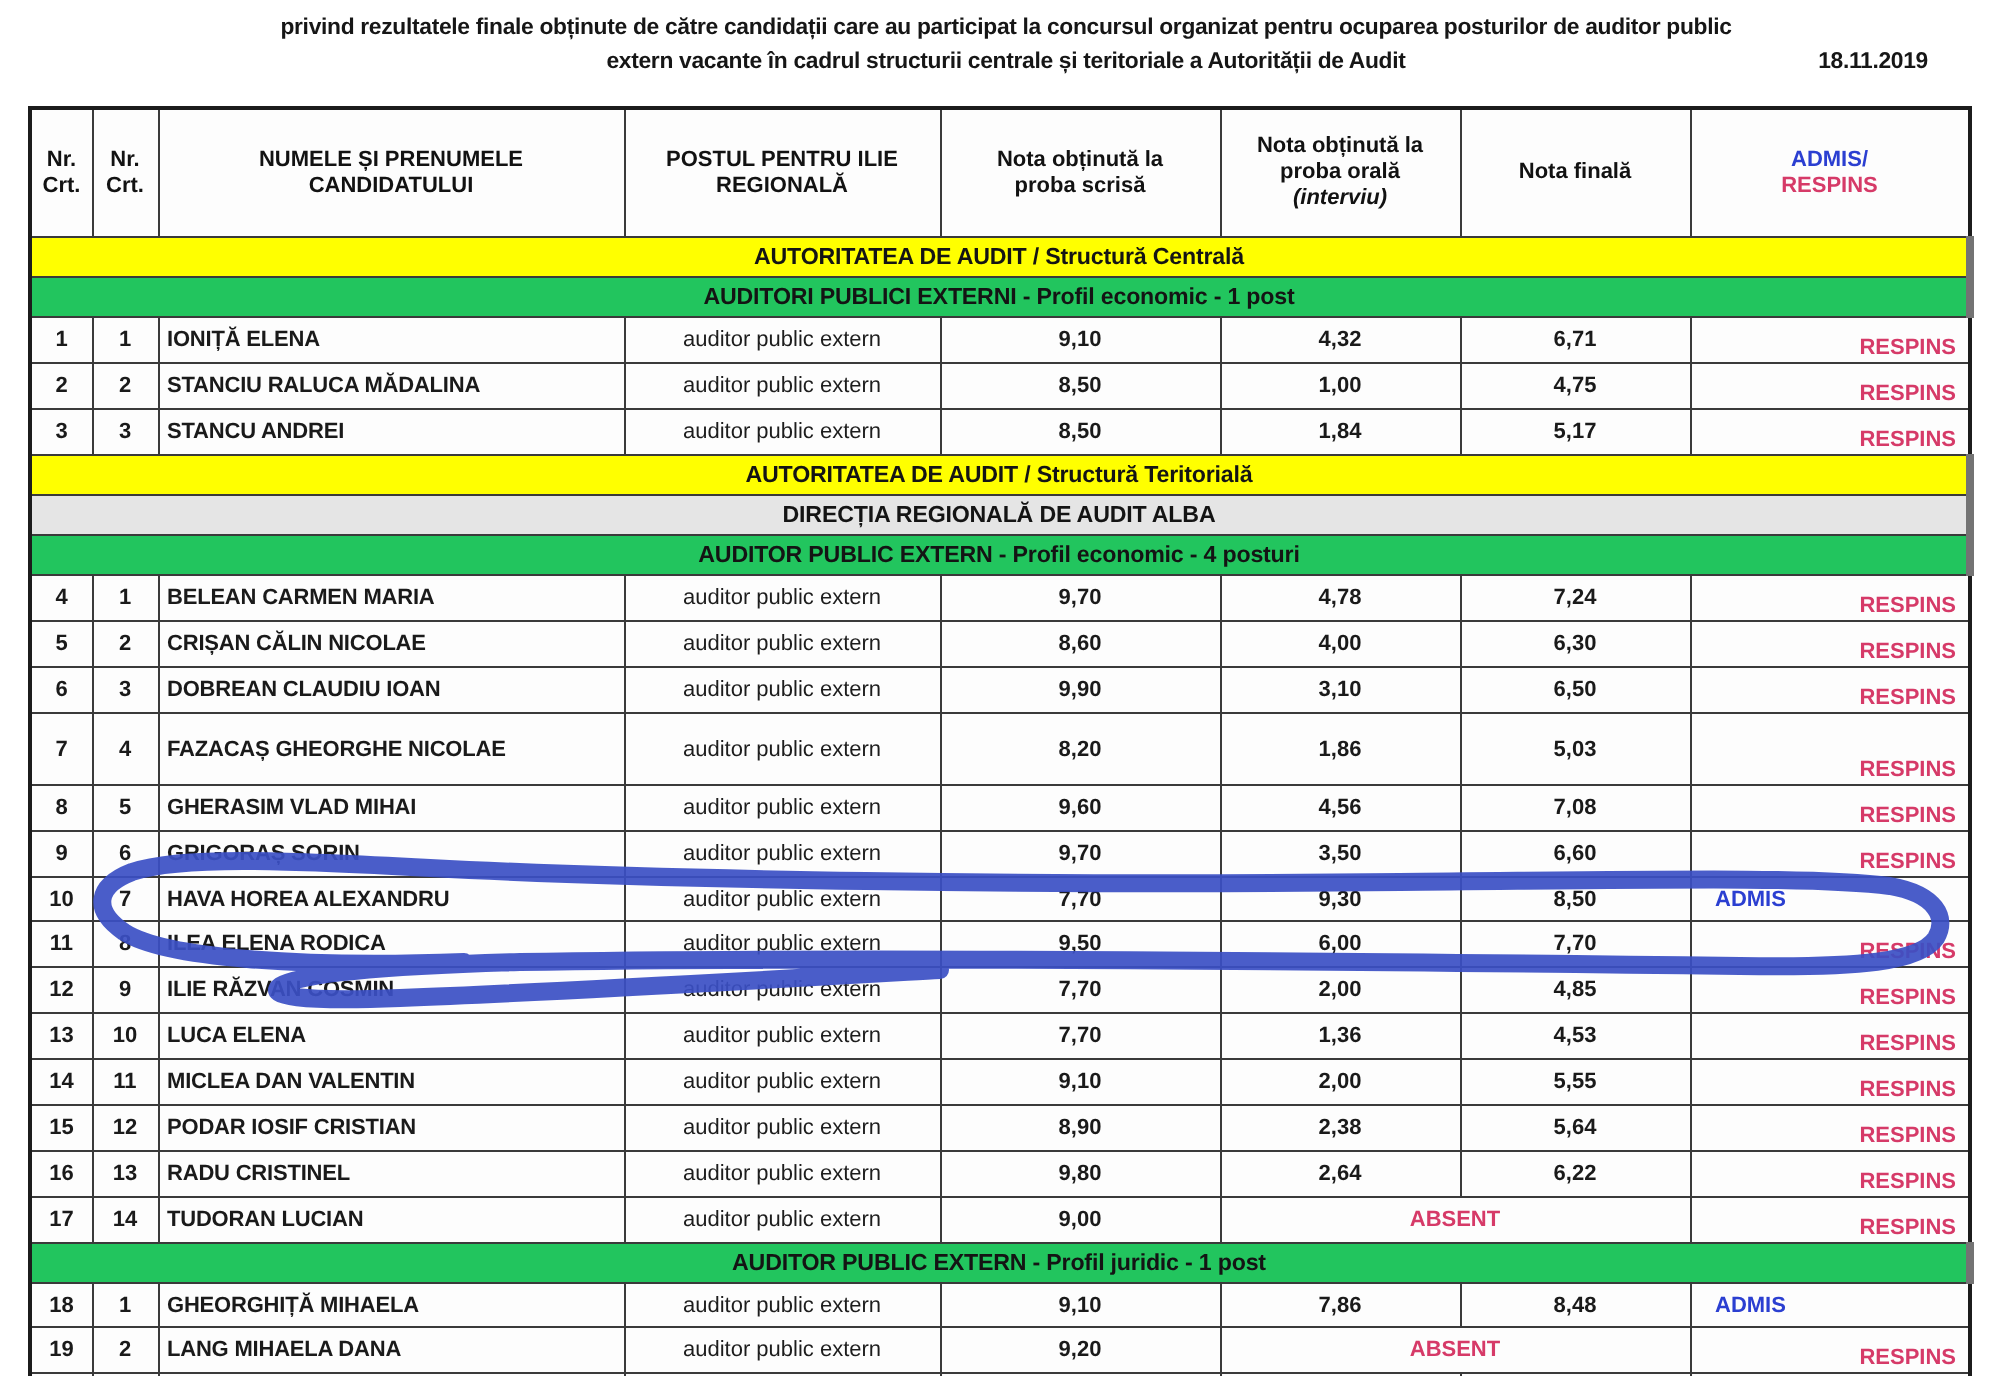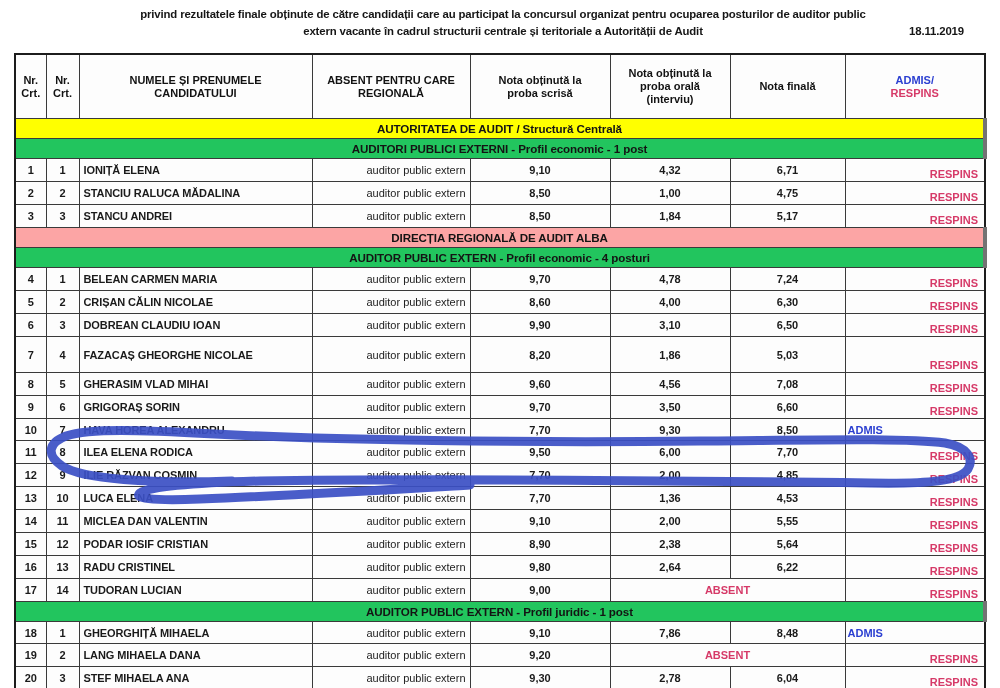--- a/index.html
+++ b/index.html
@@ -64,52 +64,52 @@
 
   thead th{
     height:63px;
     text-align:center;
     font-weight:bold;
     font-size:10.6px;
     line-height:13px;
     color:#121212;
   }
   thead th.narrow{font-size:11px;line-height:13px;}
-  thead th .ital{}
+  thead th .ital{font-style:italic;}
   thead th .adm{color:#2b3fd1;display:block;}
   thead th .resp{color:#d63a68;display:block;}
 
   
   tr.band td{
     text-align:center;
     font-weight:bold;
     font-size:11.6px;
     height:19px;
     letter-spacing:-0.1px;
     color:#141414;
     border-left:2px solid #1c1c1c;
     border-right:4px solid #737373;
   }
   tr.band.yellow td{background:#ffff00;}
   tr.band.green  td{background:#22c55e;}
-  tr.band.orange td{background:#fca5a5;}
+  tr.band.orange td{background:#e5e5e5;}
 
   
   tr.drow td{height:21px;}
   tr.drow.tall td{height:34px;}
   td.idx{text-align:center;font-weight:bold;font-size:11.4px;}
   td.name{text-align:left;font-weight:bold;font-size:11.4px;padding-left:6px;letter-spacing:-0.1px;}
-  td.post{text-align:right;font-size:10.8px;font-weight:normal;color:#1d1d1d;}
+  td.post{text-align:center;font-size:10.8px;font-weight:normal;color:#1d1d1d;}
   td.num{text-align:center;font-weight:bold;font-size:11.4px;}
   td.absent{
     text-align:center;font-weight:bold;font-size:11.4px;color:#d63a68;
   }
   td.res{font-size:10.6px;font-weight:bold;}
   td.res.respins{text-align:right;color:#d63a68;padding-right:6px;vertical-align:bottom;padding-bottom:1px;}
-  td.res.admis{text-align:left;color:#2b3fd1;padding-left:2px;}
+  td.res.admis{text-align:left;color:#2b3fd1;padding-left:12px;}
 
   
   .annot{
     position:absolute;
     left:0;top:0;
     width:1000px;height:688px;
     pointer-events:none;
   }
 </style>
 </head>
@@ -143,21 +143,21 @@
         </th>
         <th class="narrow">
           <span>Nr.</span><br>
           <span>Crt.</span>
         </th>
         <th>
           <span>NUMELE ȘI PRENUMELE</span><br>
           <span>CANDIDATULUI</span>
         </th>
         <th>
-          <span>ABSENT PENTRU CARE</span><br>
+          <span>POSTUL PENTRU ILIE</span><br>
           <span>REGIONALĂ</span>
         </th>
         <th>
           <span>Nota obținută la</span><br>
           <span>proba scrisă</span>
         </th>
         <th>
           <span>Nota obținută la</span><br>
           <span>proba orală</span><br>
           <span class="ital">(interviu)</span>
@@ -200,20 +200,23 @@
         </tr>
         <tr class="drow">
           <td class="idx">3</td>
           <td class="idx">3</td>
           <td class="name">STANCU ANDREI</td>
           <td class="post">auditor public extern</td>
           <td class="num">8,50</td>
           <td class="num">1,84</td>
           <td class="num">5,17</td>
           <td class="res respins">RESPINS</td>
+        </tr>
+        <tr class="band yellow">
+          <td colspan="8">AUTORITATEA DE AUDIT / Structură Teritorială</td>
         </tr>
         <tr class="band orange">
           <td colspan="8">DIRECȚIA REGIONALĂ DE AUDIT ALBA</td>
         </tr>
         <tr class="band green">
           <td colspan="8">AUDITOR PUBLIC EXTERN - Profil economic - 4 posturi</td>
         </tr>
         <tr class="drow">
           <td class="idx">4</td>
           <td class="idx">1</td>

